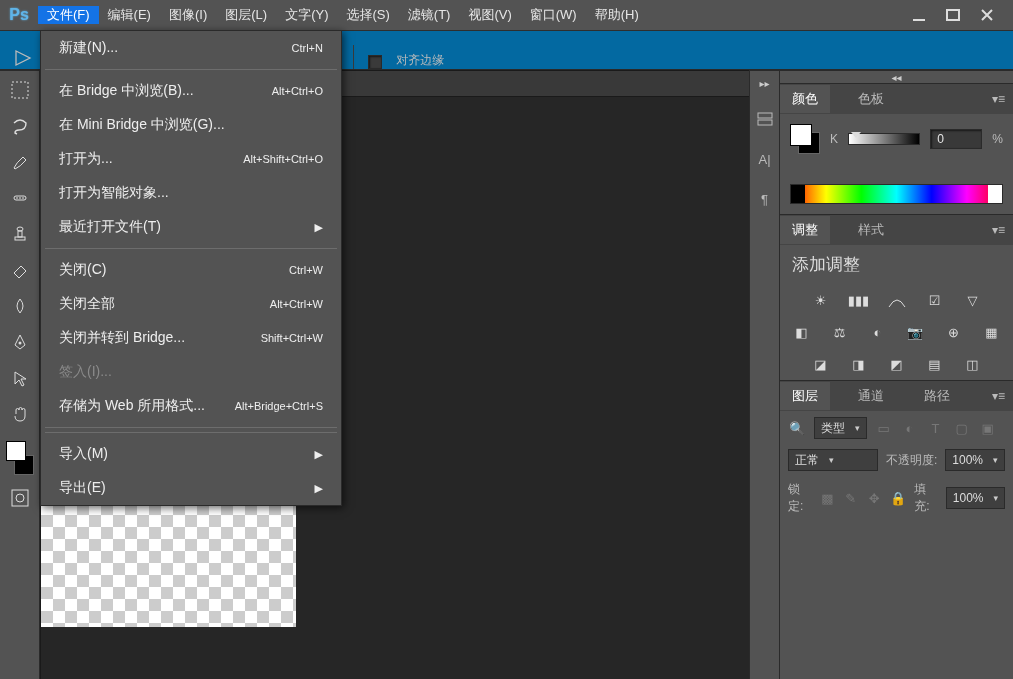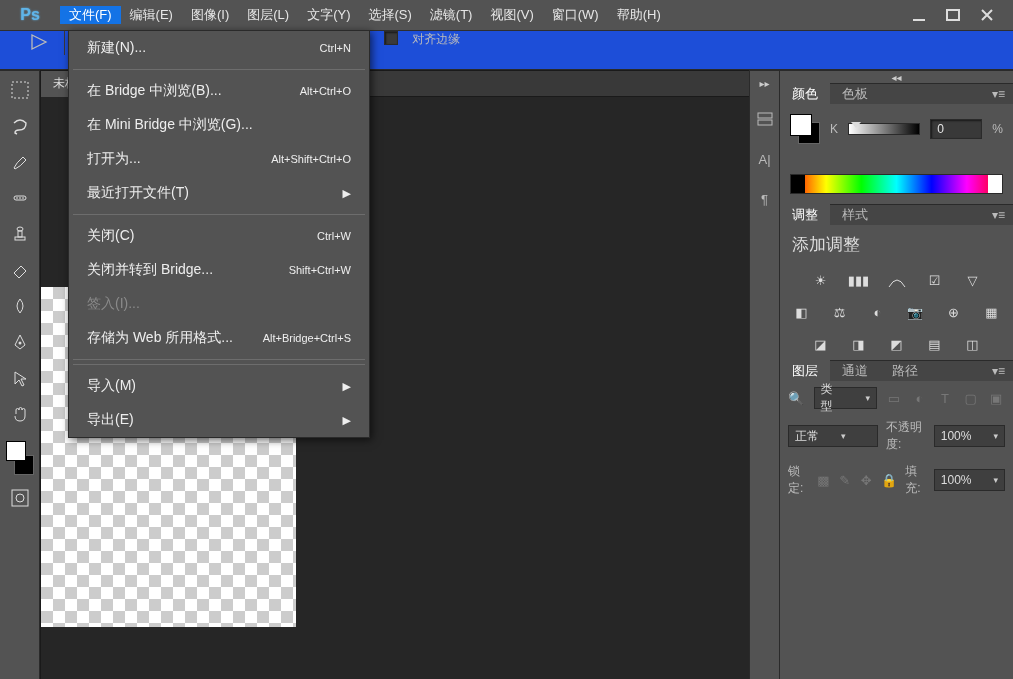--- a/index.html
+++ b/index.html
@@ -1,79 +1,79 @@
 <!DOCTYPE html>
 <html><head>
 <meta charset="utf-8">
 <style>
   * { margin:0; padding:0; box-sizing:border-box; font-family:"Microsoft YaHei","Segoe UI",sans-serif; }
   body { background:#535353; color:#e6e6e6; width:1013px; height:679px; overflow:hidden; font-size:13px; }
   .titlebar { height:30px; background:#535353; display:flex; align-items:center; }
-  .ps-logo { width:60px; height:30px; display:flex; align-items:center; justify-content:center; color:#5fb4e8; font-weight:bold; font-size:16px; text-shadow:0 0 2px #5fb4e8; }
+  .ps-logo { width:38px; height:30px; display:flex; align-items:center; justify-content:center; color:#5fb4e8; font-weight:bold; font-size:16px; text-shadow:0 0 2px #5fb4e8; }
   .menubar { display:flex; flex:1; }
   .menu-item { padding:0 9px; cursor:default; font-size:13px; }
   .menu-item.active { background:#1473e6; color:#fff; }
   .win-controls { display:flex; gap:18px; padding:0 18px; }
   .win-btn { width:16px; height:16px; display:flex; align-items:center; justify-content:center; cursor:default; }
-  .options-bar { height:40px; background:#1d4ed8; border-bottom:1px solid #2a2a2a; display:flex; align-items:flex-start; gap:14px; padding:0 28px; border-top:1px solid #2e2e2e;}
+  .options-bar { height:40px; background:#0369a1; border-bottom:1px solid #2a2a2a; display:flex; align-items:flex-end; gap:14px; padding:0 12px; border-top:1px solid #2e2e2e;}
   .opt-sep { width:1px; height:24px; background:#3a3a3a; }
   .opt-ico { width:22px; height:22px; display:flex; align-items:center; justify-content:center; }
   .opt-input { width:52px; height:22px; background:#393939; border:1px solid #2a2a2a; color:#e6e6e6; padding:0 6px; font-size:12px; box-shadow:inset 1px 1px 2px rgba(0,0,0,.6);}
   .checkbox { width:14px; height:14px; background:#3a3a3a; border:1px solid #2a2a2a; display:inline-block; box-shadow:inset 1px 1px 2px rgba(0,0,0,.6);}
   .workspace { display:flex; height:609px; }
   .tools-col { width:40px; background:#535353; border-right:1px solid #2a2a2a; display:flex; flex-direction:column; align-items:center; padding-top:6px; gap:10px; border-top:1px solid #2a2a2a;}
   .tool { width:26px; height:26px; display:flex; align-items:center; justify-content:center; color:#ddd; }
   .swatches { width:28px; height:34px; position:relative; margin-top:4px;}
   .sw-fg { position:absolute; top:0; left:0; width:20px; height:20px; background:#fff; border:1px solid #000; }
   .sw-bg { position:absolute; bottom:0; right:0; width:20px; height:20px; background:#000; border:1px solid #666; }
   .center-col { flex:1; display:flex; position:relative; background:#535353; }
   .doc-area { flex:1; background:#262626; border-left:1px solid #1a1a1a; border-top:1px solid #1a1a1a; position:relative; overflow:hidden;}
   .doc-tabbar { height:26px; background:#393939; display:flex; align-items:center; border-bottom:1px solid #1a1a1a;}
   .doc-tab { height:26px; display:flex; align-items:center; padding:0 12px; gap:6px; background:#535353; border-right:1px solid #2a2a2a; font-size:12px; color:#ddd;}
   .doc-close { font-size:12px; color:#ccc; }
   .canvas-wrap { position:absolute; top:26px; left:0; right:0; bottom:0; display:flex; align-items:flex-start; justify-content:flex-start; }
   .canvas { position:absolute; top:190px; left:0; width:255px; height:340px;
             background-image:linear-gradient(45deg,#ccc 25%,transparent 25%),linear-gradient(-45deg,#ccc 25%,transparent 25%),linear-gradient(45deg,transparent 75%,#ccc 75%),linear-gradient(-45deg,transparent 75%,#ccc 75%);
             background-size:24px 24px; background-position:0 0,0 12px,12px -12px,-12px 0; background-color:#fff; }
   
-  .dropdown { position:absolute; top:30px; left:40px; width:302px; background:#535353; border:1px solid #2a2a2a; box-shadow:2px 2px 8px rgba(0,0,0,.6); z-index:50;margin-left:28px;}
+  .dropdown { position:absolute; top:30px; left:40px; width:302px; background:#535353; border:1px solid #2a2a2a; box-shadow:2px 2px 8px rgba(0,0,0,.6); z-index:50;}
   .dd-item { height:34px; display:flex; align-items:center; justify-content:space-between; padding:0 18px; font-size:14px; color:#eee; cursor:default;}
   .dd-item.hl { background:#1473e6; color:#fff; }
   .dd-item.disabled { color:#8a8a8a; }
   .dd-sep { height:1px; background:#6d6d6d; margin:4px 4px; }
   .dd-sub { color:#eee; font-size:11px;}
   
   .strip { width:30px; background:#535353; border-left:1px solid #2a2a2a; display:flex; flex-direction:column; align-items:center; padding-top:6px; gap:20px; border-top:1px solid #2a2a2a;}
   .strip-ico { width:20px; height:20px; display:flex; align-items:center; justify-content:center; color:#bbb; }
   
   .panels { width:234px; background:#535353; border-left:1px solid #2a2a2a; display:flex; flex-direction:column; border-top:1px solid #2a2a2a;}
   .panel-collapse { height:12px; display:flex; align-items:center; justify-content:center; color:#ccc; font-size:10px;}
   .panel { border-top:1px solid #2a2a2a; }
-  .panel-tabs { height:20px; background:#454545; display:flex; align-items:center; gap:0; }
+  .panel-tabs { height:30px; background:#454545; display:flex; align-items:center; gap:16px; }
   .ptab { padding:5px 12px; font-size:13px; color:#bbb; }
   .ptab.active { background:#535353; color:#fff; }
   .ptab-menu { margin-left:auto; padding:0 8px; color:#bbb; font-size:12px;}
   .panel-body { background:#535353; padding:10px 10px; }
   .color-swatches { width:30px; height:30px; position:relative; }
   .csw-fg { position:absolute; top:0; left:0; width:22px; height:22px; background:#fff; border:1px solid #000;}
   .csw-bg { position:absolute; bottom:0; right:0; width:22px; height:22px; background:#000; border:1px solid #666;}
   .k-row { display:flex; align-items:center; gap:10px; }
   .k-slider { height:12px; flex:1; background:linear-gradient(to right,#fff,#000); border:1px solid #2a2a2a; position:relative;}
   .k-tri { position:absolute; left:2px; top:-2px; width:0;height:0;border-left:5px solid transparent;border-right:5px solid transparent;border-top:6px solid #ddd;}
   .k-val { width:52px; height:20px; background:#393939; border:1px solid #2a2a2a; color:#e6e6e6; font-size:12px; padding:0 6px; box-shadow:inset 1px 1px 2px rgba(0,0,0,.6);}
   .spectrum { height:20px; margin-top:30px; border:1px solid #2a2a2a;
               background:linear-gradient(to right,red,yellow,lime,cyan,blue,magenta,red); position:relative;}
   .spectrum::before{content:"";position:absolute;left:0;top:0;width:14px;height:100%;background:#000;}
   .spectrum::after{content:"";position:absolute;right:0;top:0;width:14px;height:100%;background:#fff;}
   .adj-title { font-size:17px; color:#ddd; padding:8px 12px; display:block; }
   .adj-row { display:flex; gap:16px; justify-content:center; padding:6px 0; }
   .adj-ico { width:22px; height:20px; display:flex; align-items:center; justify-content:center; color:#ddd;}
   .layers-body { padding:6px 8px; display:flex; flex-direction:column; gap:10px; }
   .lyr-row { display:flex; align-items:center; gap:8px; }
-  .select { background:#3f3f3f; border:1px solid #2a2a2a; color:#ddd; font-size:12px; padding:2px 6px; height:22px; display:flex; align-items:center; gap:22px;}
+  .select { background:#3f3f3f; border:1px solid #2a2a2a; color:#ddd; font-size:12px; padding:2px 6px; height:22px; display:flex; align-items:center; gap:10px;}
   .select .caret{font-size:9px;color:#ccc;}
   .lbl { font-size:12px; color:#bbb;}
   .hex-ico{width:18px;height:18px;color:#777;display:flex;align-items:center;justify-content:center;}
   svg{display:block;}
 </style>
 </head>
 <body>
 
 <div class="titlebar">
   <div class="ps-logo">Ps</div>
@@ -377,27 +377,35 @@
     </div>
     <div class="dd-item">
       <span>在 Mini Bridge 中浏览(G)...</span>
       <span class="dd-sub"></span>
     </div>
     <div class="dd-item">
       <span>打开为...</span>
       <span class="dd-sub">Alt+Shift+Ctrl+O</span>
     </div>
     <div class="dd-item">
+      <span>打开为智能对象...</span>
+      <span class="dd-sub"></span>
+    </div>
+    <div class="dd-item">
       <span>最近打开文件(T)</span>
       <span class="dd-sub">▶</span>
     </div>
     <div class="dd-sep"></div>
     <div class="dd-item">
       <span>关闭(C)</span>
       <span class="dd-sub">Ctrl+W</span>
+    </div>
+    <div class="dd-item">
+      <span>关闭全部</span>
+      <span class="dd-sub">Alt+Ctrl+W</span>
     </div>
     <div class="dd-item">
       <span>关闭并转到 Bridge...</span>
       <span class="dd-sub">Shift+Ctrl+W</span>
     </div>
     <div class="dd-item disabled">
       <span>签入(I)...</span>
       <span class="dd-sub"></span>
     </div>
     <div class="dd-item">

